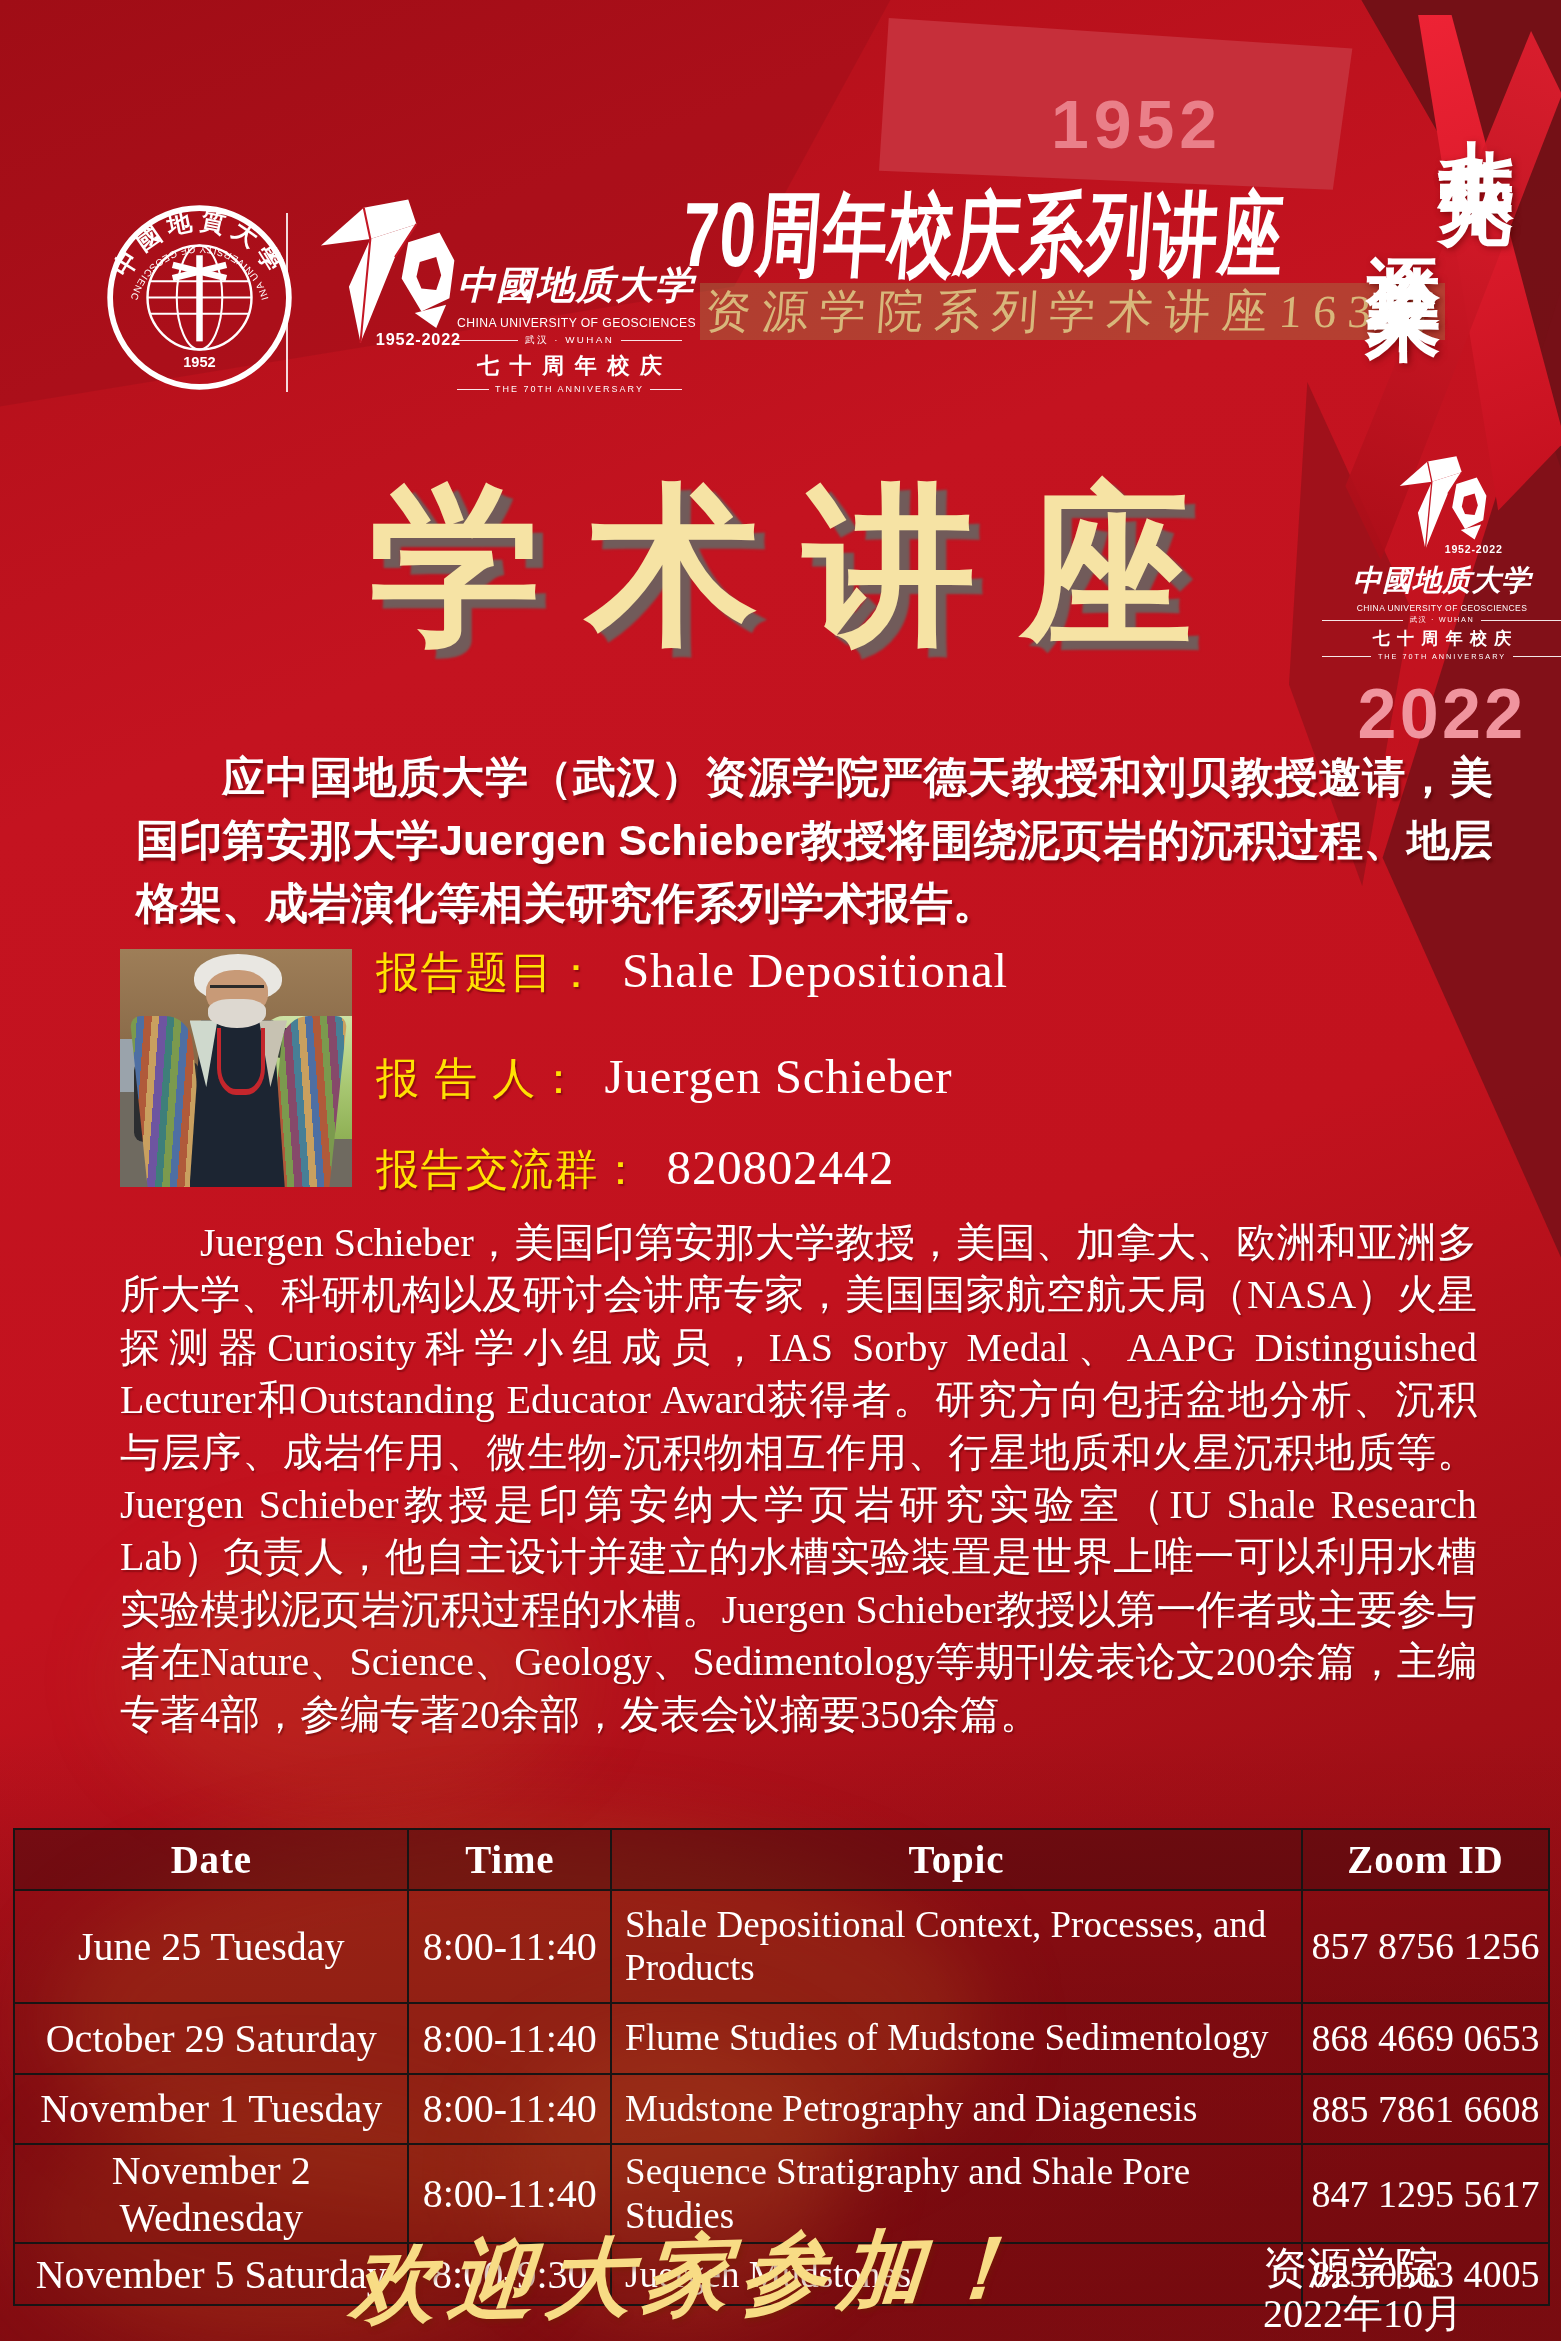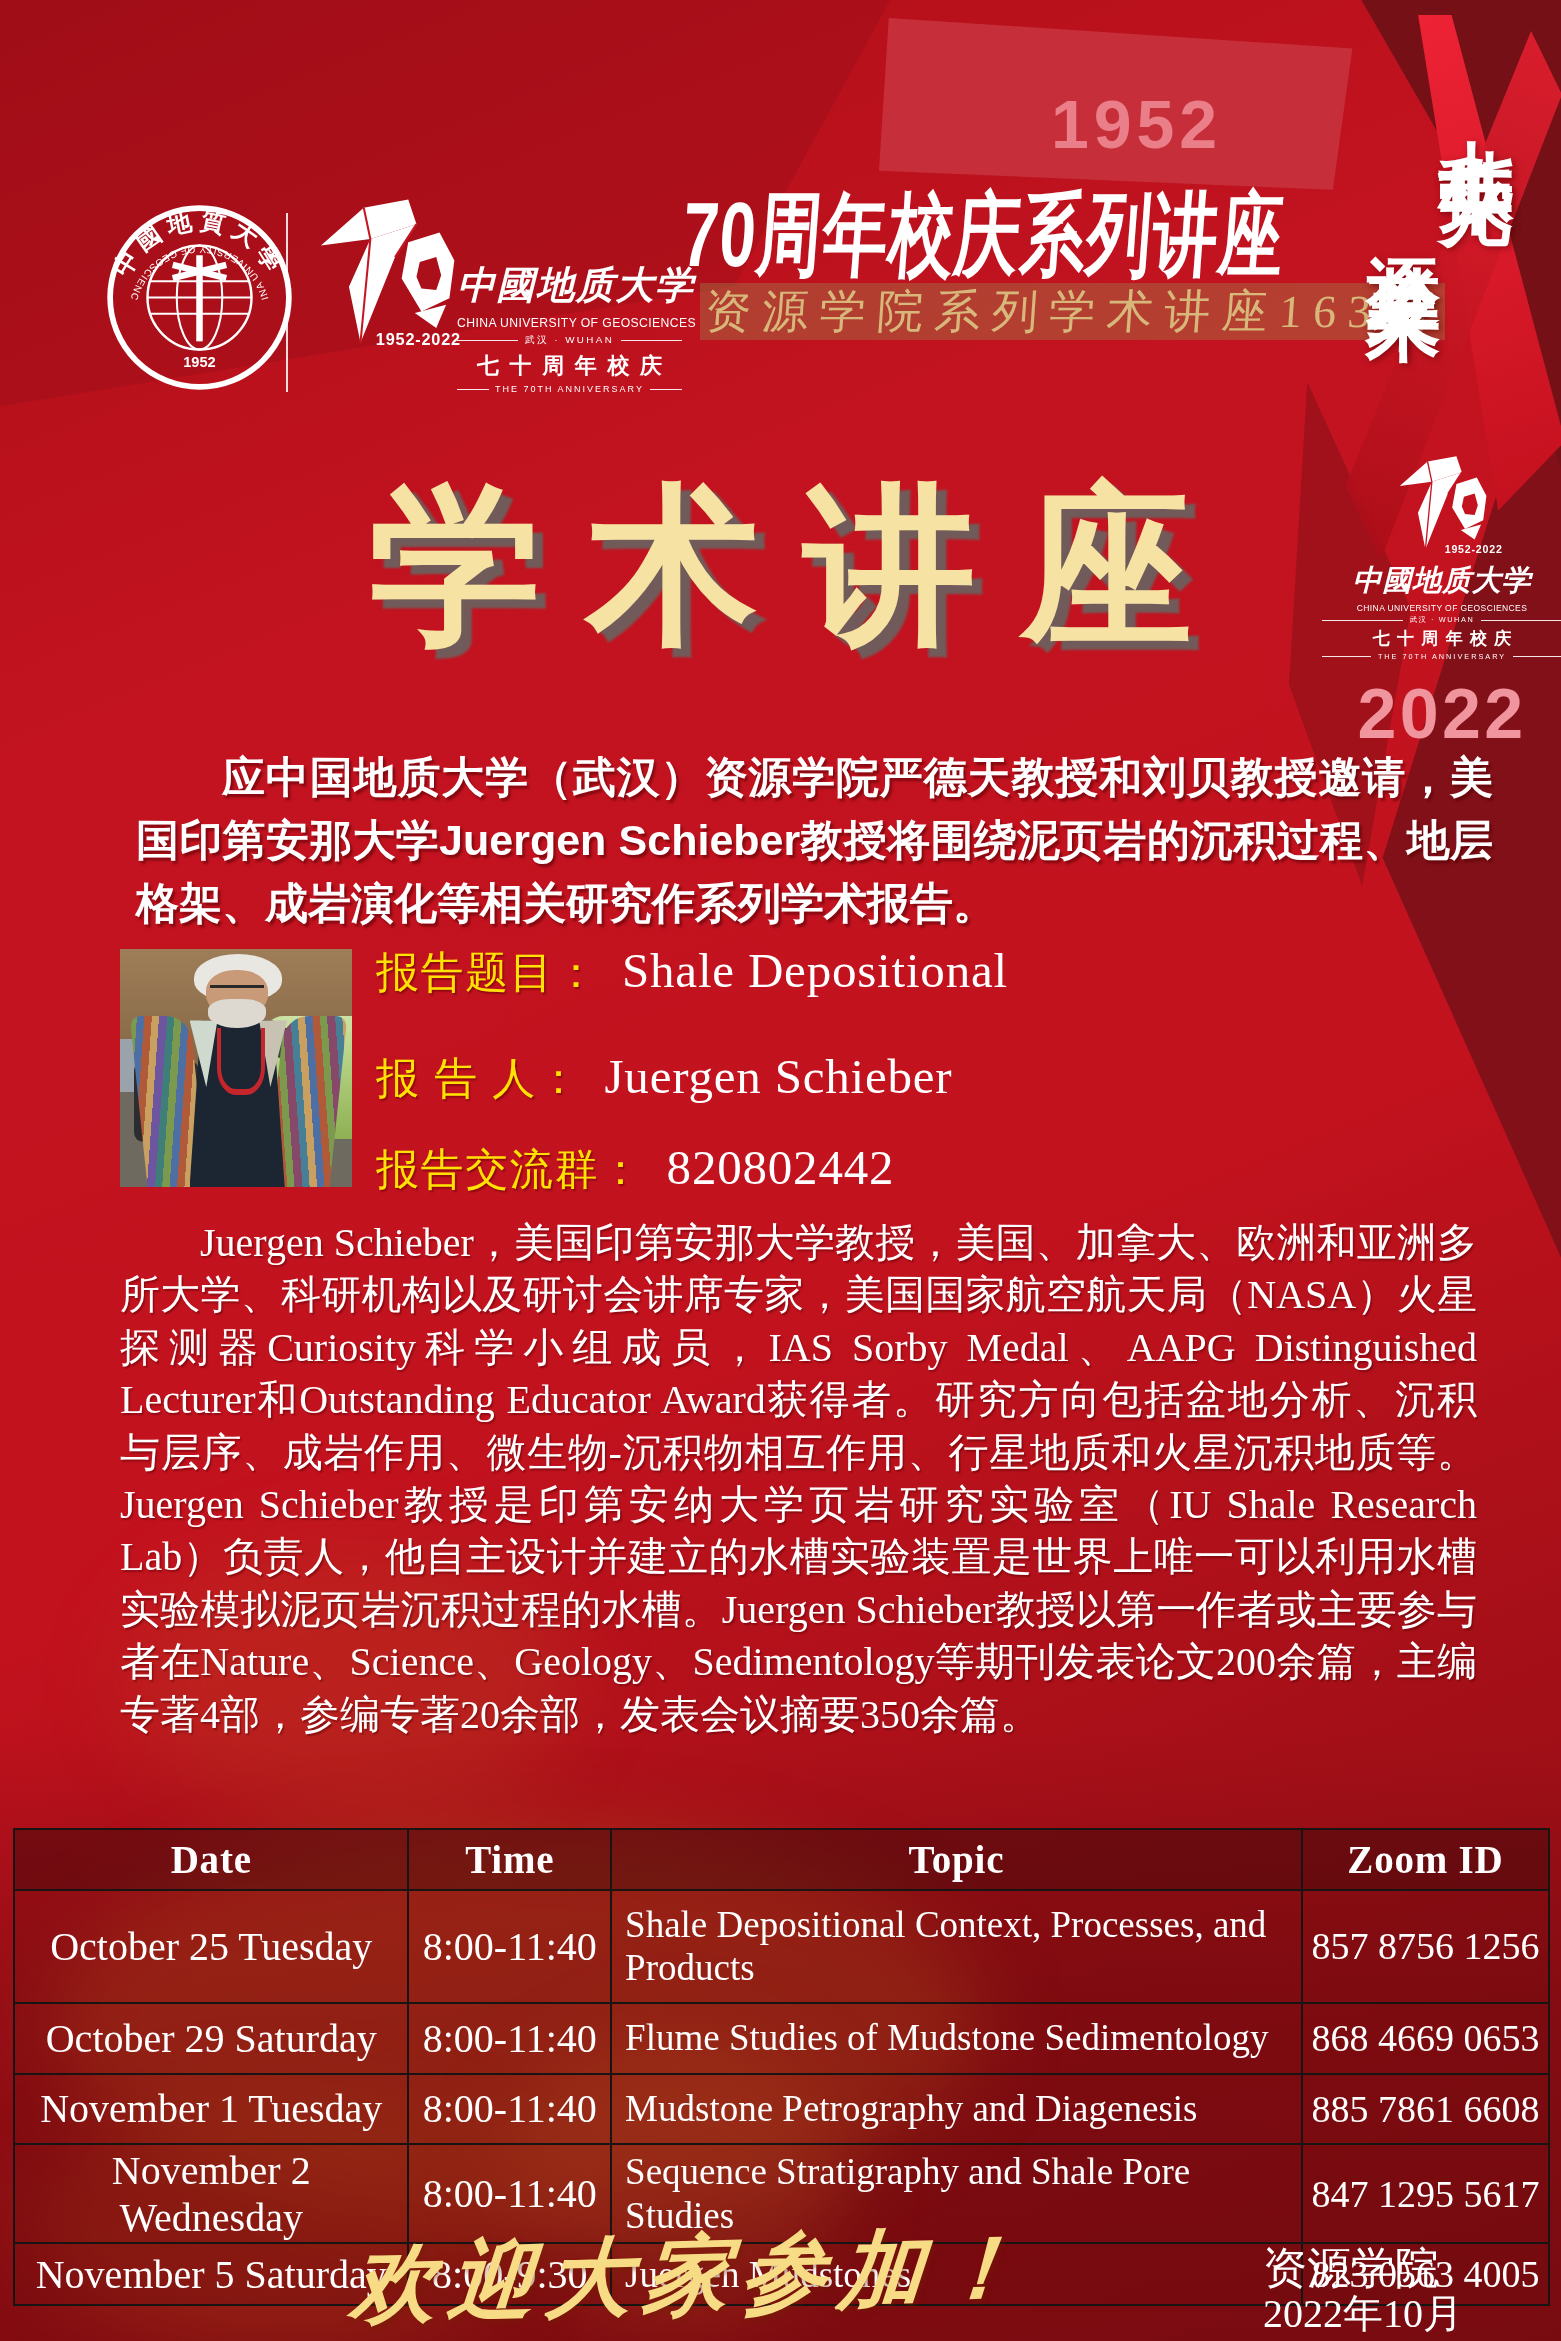--- a/index.html
+++ b/index.html
@@ -288,21 +288,21 @@
     <thead>
       <tr>
         <th>Date</th>
         <th>Time</th>
         <th>Topic</th>
         <th>Zoom ID</th>
       </tr>
     </thead>
     <tbody>
       <tr class="r1">
-        <td>October 25 Tuesday</td>
+        <td>June 25 Tuesday</td>
         <td>8:00-11:40</td>
         <td class="topic">Shale Depositional Context, Processes, and Products</td>
         <td class="zoom">857 8756 1256</td>
       </tr>
       <tr class="r2">
         <td>October 29 Saturday</td>
         <td>8:00-11:40</td>
         <td class="topic">Flume Studies of Mudstone Sedimentology</td>
         <td class="zoom">868 4669 0653</td>
       </tr>

